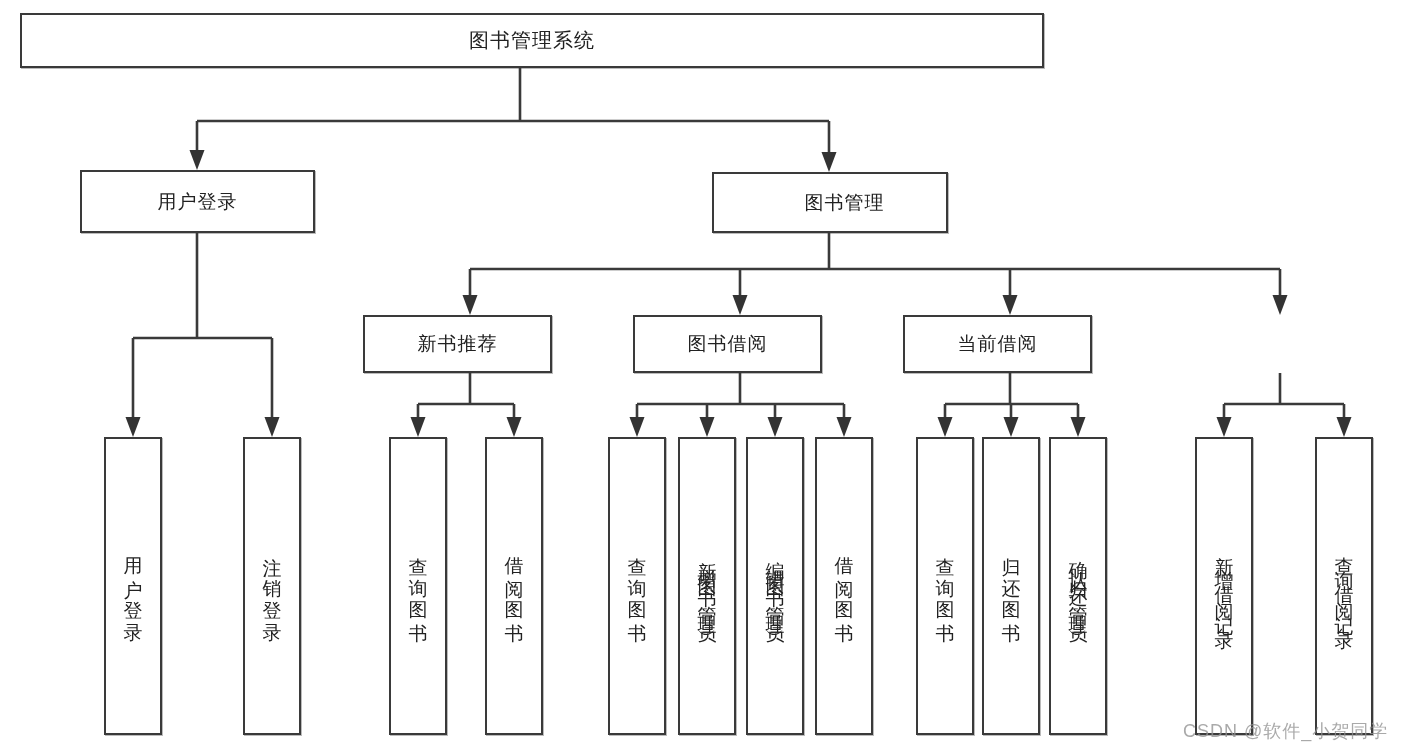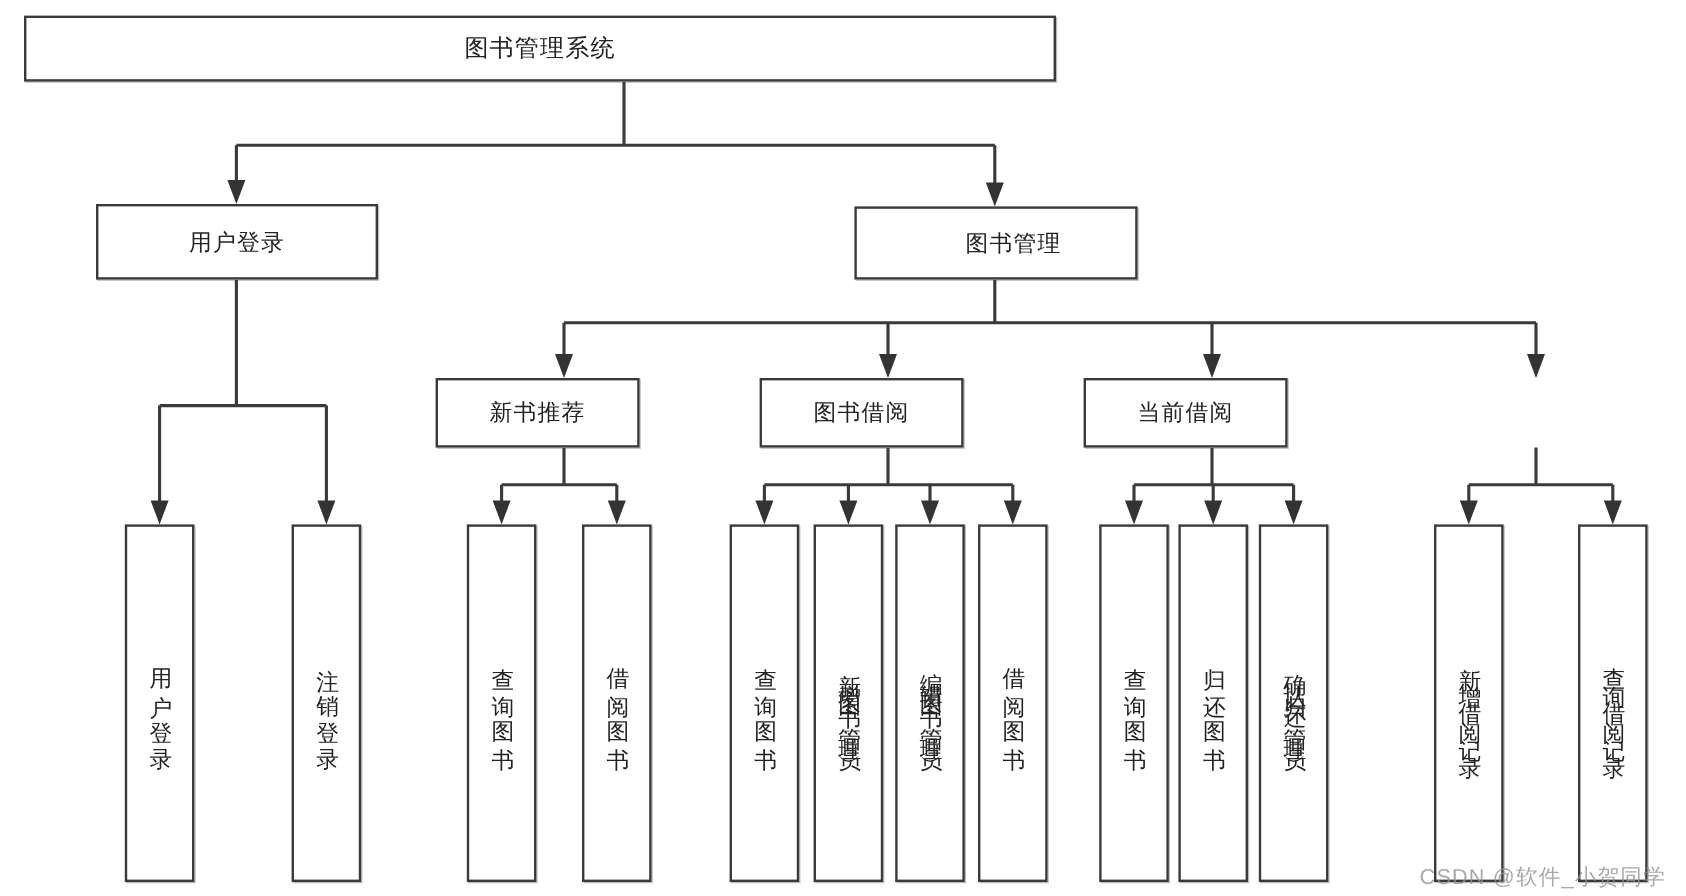--- a/index.html
+++ b/index.html
@@ -27,26 +27,26 @@
     border: 2px solid #3a3a3a;
     background: #ffffff;
     display: flex;
     align-items: center;
     justify-content: center;
     font-size: 19px;
     letter-spacing: 1px;
     box-shadow: 1px 1px 0 rgba(60,60,60,0.35);
     z-index: 2;
   }
-  #root-box { left: 20px; top: 13px; width: 860px; height: 55px; font-size: 20px; }
+  #root-box { left: 20px; top: 13px; width: 1024px; height: 55px; font-size: 20px; }
 
   #n-user-login   { left: 80px;  top: 170px; width: 235px; height: 63px; }
   #n-book-mgmt    { left: 712px; top: 172px; width: 236px; height: 61px; padding-left: 29px; }
 
-  .l2 { top: 315px; width: 170px; height: 58px; }
+  .l2 { top: 315px; width: 189px; height: 58px; }
   #n-new-book       { left: 363px; }
   #n-book-borrow    { left: 633px; }
   #n-current-borrow { left: 903px; }
   #n-borrow-records { left: 1172px; }
 
   .vbox {
     position: absolute;
     top: 437px;
     width: 58px;
     height: 298px;

